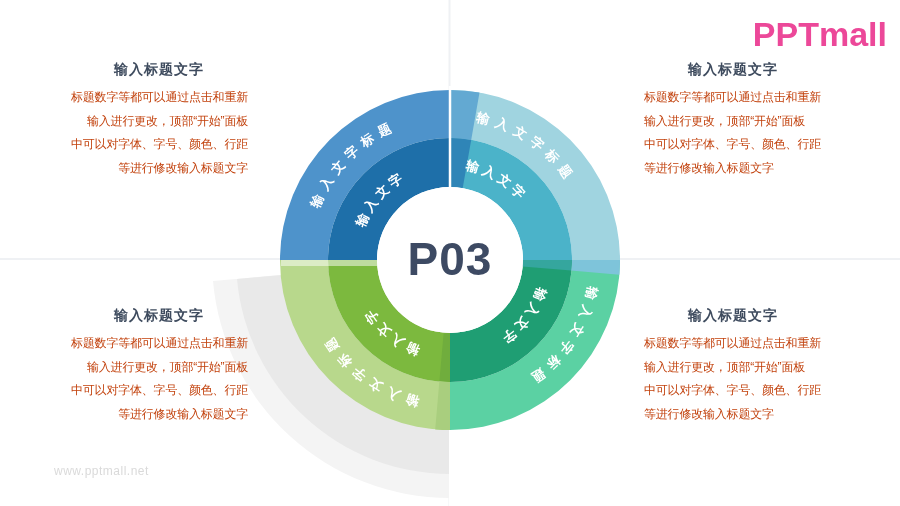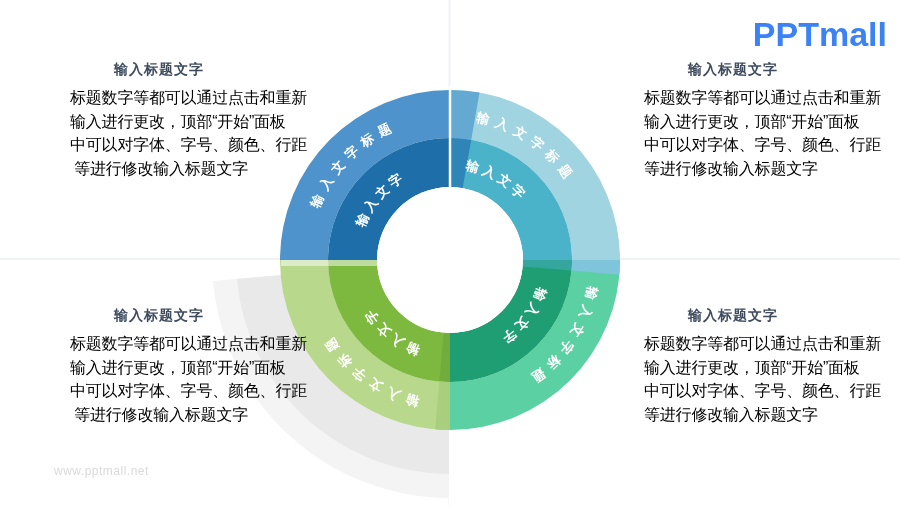--- a/index.html
+++ b/index.html
@@ -8,29 +8,29 @@
     font-family:"Liberation Sans","DejaVu Sans",sans-serif;
   }
   .diagram-svg{position:absolute;left:0;top:0;}
   .txt{position:absolute;width:178px;}
   .txt.tl{left:70px;top:60px;text-align:right;}
   .txt.tr{left:644px;top:60px;text-align:left;}
   .txt.bl{left:70px;top:306px;text-align:right;}
   .txt.br{left:644px;top:306px;text-align:left;}
   .txt h3{margin:0 0 8px 0;font-size:14px;line-height:18px;font-weight:bold;
     color:#3e4b5e;letter-spacing:1px;text-align:center;}
-  .txt p{margin:0;font-size:16px;line-height:23.5px;color:#000000;
+  .txt p{margin:0;font-size:12px;line-height:23.5px;color:#c2410c;
     letter-spacing:-0.2px;white-space:nowrap;}
   .center-label{
     position:absolute;left:450px;top:261px;transform:translate(-50%,-53%);
     font-size:46px;font-weight:bold;color:#3d4a63;letter-spacing:1px;
   }
   .logo{
     position:absolute;top:15px;right:13px;font-size:34px;font-weight:bold;
-    color:#3b82f6;letter-spacing:0px;margin-left:8px;
+    color:#ec4899;letter-spacing:0px;margin-left:8px;
   }
   .watermark{
     position:absolute;left:54px;top:464px;font-size:12px;color:#dadada;
     letter-spacing:0.5px;
   }
   .ring-label{fill:#ffffff;font-weight:bold;font-family:"Liberation Sans","DejaVu Sans",sans-serif;}
   .ring-label.outer{font-size:13px;letter-spacing:7px;}
   .ring-label.inner{font-size:13px;letter-spacing:4.5px;}
 </style>
 </head>
@@ -126,17 +126,18 @@
   </section>
 
   <section class="txt br">
     <h3>输入标题文字</h3>
     <p>标题数字等都可以通过点击和重新</p>
     <p>输入进行更改，顶部“开始”面板</p>
     <p>中可以对字体、字号、颜色、行距</p>
     <p>等进行修改输入标题文字</p>
   </section>
 
+  <div class="center-label">P03</div>
 
   <div class="logo">PPTmall</div>
   <div class="watermark">www.pptmall.net</div>
 
 </div>
 
 </body></html>

